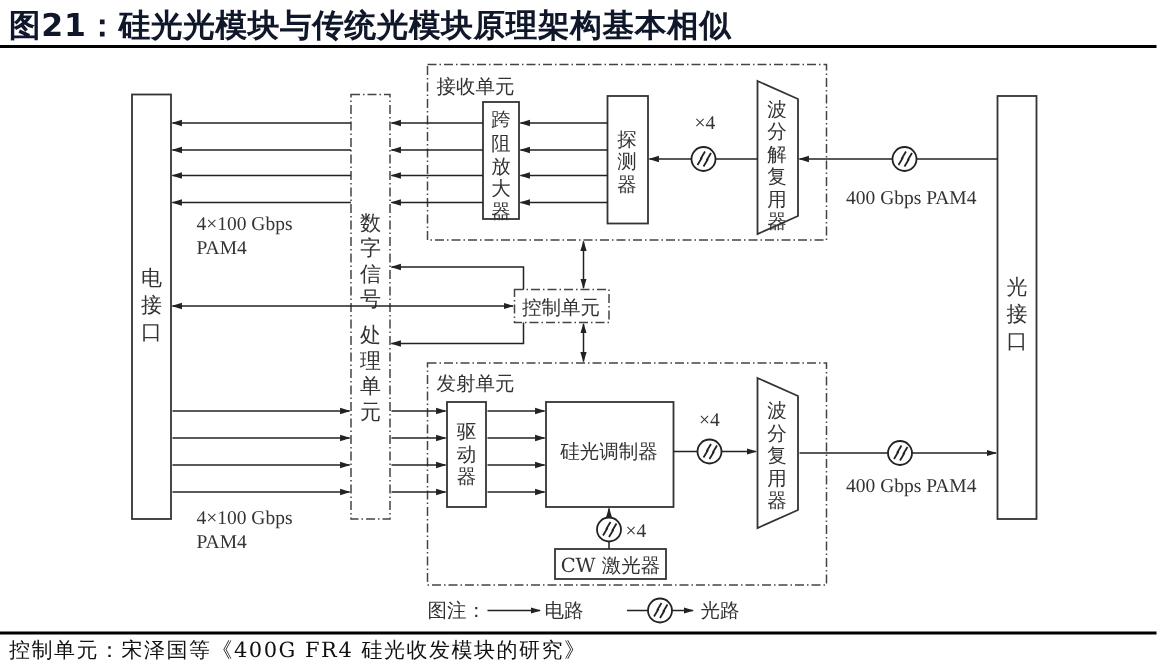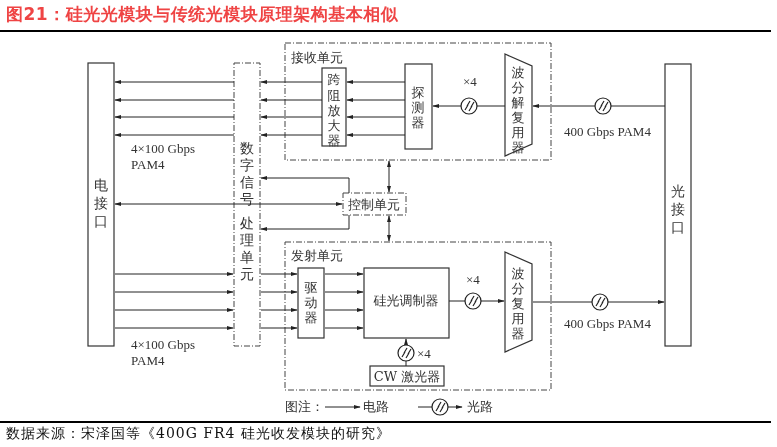--- a/index.html
+++ b/index.html
@@ -1,17 +1,17 @@
 <!DOCTYPE html>
 <html><head>
 <meta charset="utf-8">
 <style>
   html, body { margin: 0; padding: 0; background: #ffffff; }
   body { width: 777px; height: 447px; position: relative; overflow: hidden; font-family: "DejaVu Serif", "Liberation Serif", serif; }
-  .fig-title { position: absolute; left: 6px; top: 3px; font-family: "DejaVu Sans", sans-serif; font-weight: bold; font-size: 17px; color: #ef4444; letter-spacing: 0.5px; white-space: nowrap; }
+  .fig-title { position: absolute; left: 6px; top: 3px; font-family: "DejaVu Sans", sans-serif; font-weight: bold; font-size: 21px; color: #0f172a; letter-spacing: 0.5px; white-space: nowrap; }
   .rule { position: absolute; left: 0; width: 771px; height: 2px; background: #000; }
   .source { position: absolute; left: 6px; top: 425px; font-size: 14px; color: #111; white-space: nowrap; letter-spacing: 1px; font-family: "DejaVu Serif", serif; }
   svg text { font-family: "DejaVu Serif", "Liberation Serif", serif; fill: #333; }
   svg .lat { font-family: "Liberation Serif", serif; }
 </style>
 </head>
 <body>
 
 <div class="fig-title">图21：硅光光模块与传统光模块原理架构基本相似</div>
 <div class="rule" style="top:30px;"></div>
@@ -176,13 +176,13 @@
     <text x="285" y="411" font-size="13">图注：</text>
     <line x1="325" y1="407" x2="360" y2="407" stroke="#222" stroke-width="1" marker-end="url(#arr)"></line>
     <text x="363" y="411" font-size="13">电路</text>
     <line x1="418" y1="407" x2="462" y2="407" stroke="#222" stroke-width="1" marker-end="url(#arr)"></line>
     <use href="#optsym" x="440" y="407"></use>
     <text x="467" y="411" font-size="13">光路</text>
   </g>
 </svg>
 
 <div class="rule" style="top:421px;"></div>
-<div class="source">数据来源：宋泽国等《400G FR4 硅光收发模块的研究》</div>
+<div class="source">控制单元：宋泽国等《400G FR4 硅光收发模块的研究》</div>
 
 </body></html>

